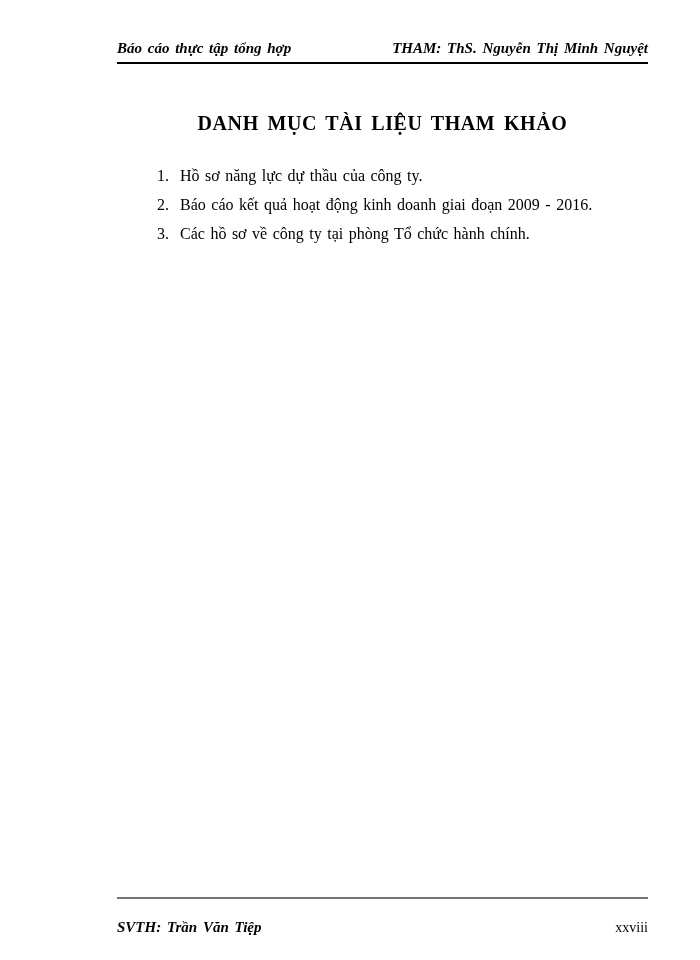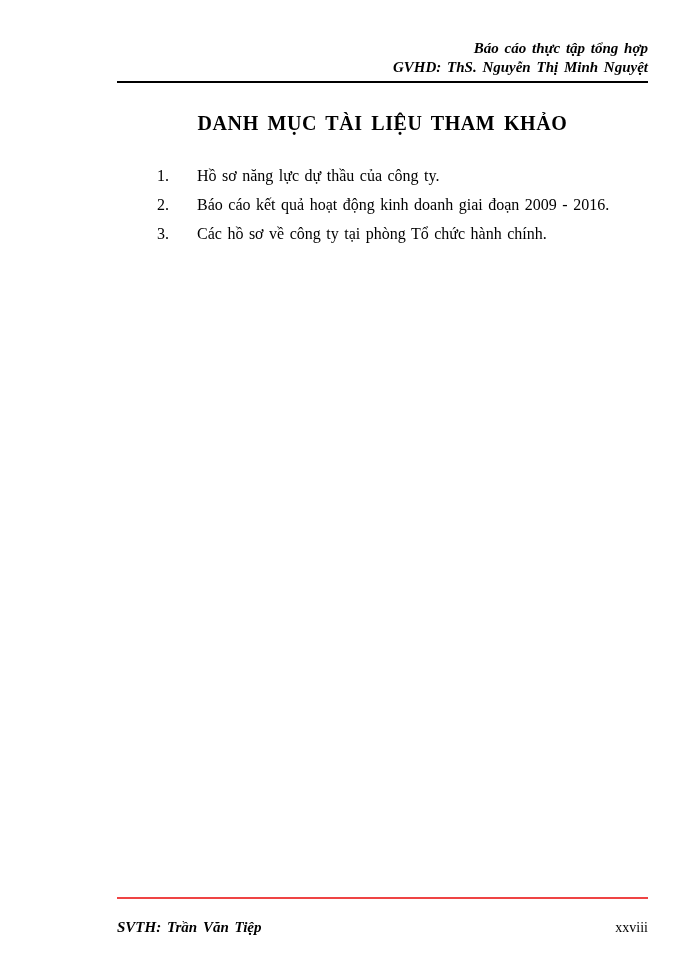--- a/index.html
+++ b/index.html
@@ -22,21 +22,20 @@
     display: flex;
     justify-content: space-between;
     align-items: flex-end;
     border-bottom: 2px solid #000000;
     padding-bottom: 4px;
     font-size: 15px;
     font-style: italic;
     font-weight: bold;
     line-height: 19px;
     word-spacing: 2px;
-    flex-direction: column;
   }
   .doc-title {
     position: absolute;
     left: 117px;
     right: 52px;
     top: 112px;
     text-align: center;
     font-size: 20px;
     font-weight: bold;
     letter-spacing: 0.6px;
@@ -54,28 +53,27 @@
   .ref-item {
     display: flex;
     margin-bottom: 9px;
   }
   .ref-number {
     width: 23px;
     flex: 0 0 23px;
   }
   .ref-text {
     flex: 1;
-    margin-left: 17px;
   }
   .footer {
     position: absolute;
     left: 117px;
     right: 52px;
     top: 897px;
-    border-top: 2px solid #ef4444;
+    border-top: 2px solid #737373;
     padding-top: 3px;
     display: flex;
     align-items: baseline;
     font-size: 15px;
     line-height: 19px;
   }
   .footer-left, .footer-right {
     flex: 1;
     font-style: italic;
     font-weight: bold;
@@ -90,21 +88,21 @@
     margin-top: 16px;
   }
 </style>
 </head>
 <body>
 
 <div class="page">
 
   <div class="header">
     <span class="header-left">Báo cáo thực tập tổng hợp</span>
-    <span class="header-right">GVHD: ThS. Nguyễn Thị Minh Nguyệt</span>
+    <span class="header-right">THAM: ThS. Nguyễn Thị Minh Nguyệt</span>
   </div>
 
   <div class="doc-title">DANH MỤC TÀI LIỆU THAM KHẢO</div>
 
   <div class="ref-list">
     <div class="ref-item">
       <span class="ref-number">1.</span>
       <span class="ref-text">Hồ sơ năng lực dự thầu của công ty.</span>
     </div>
     <div class="ref-item">

